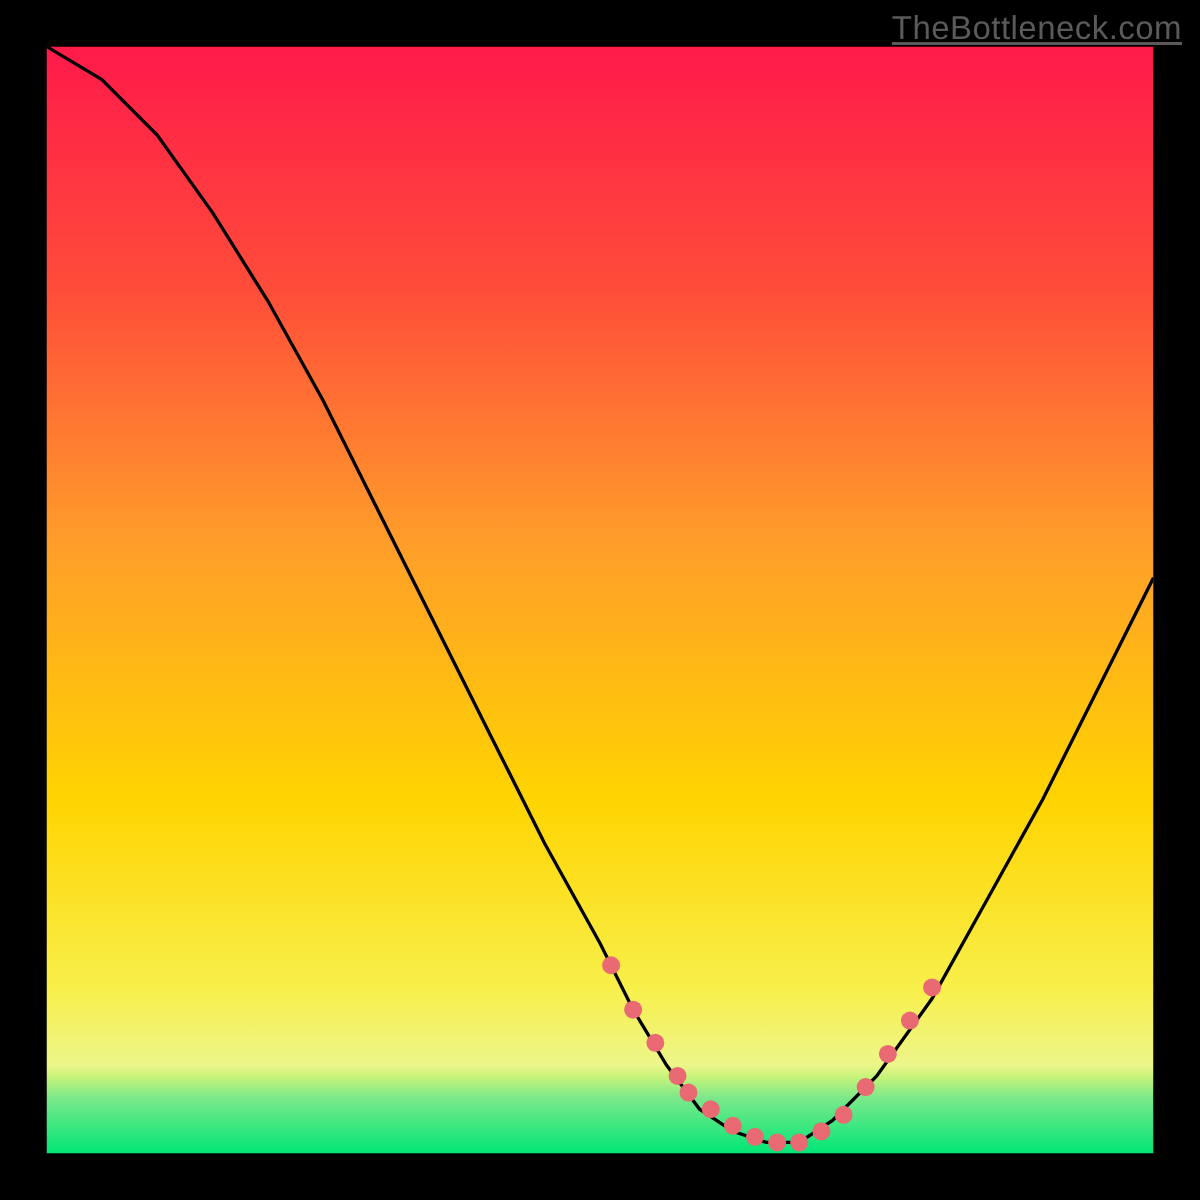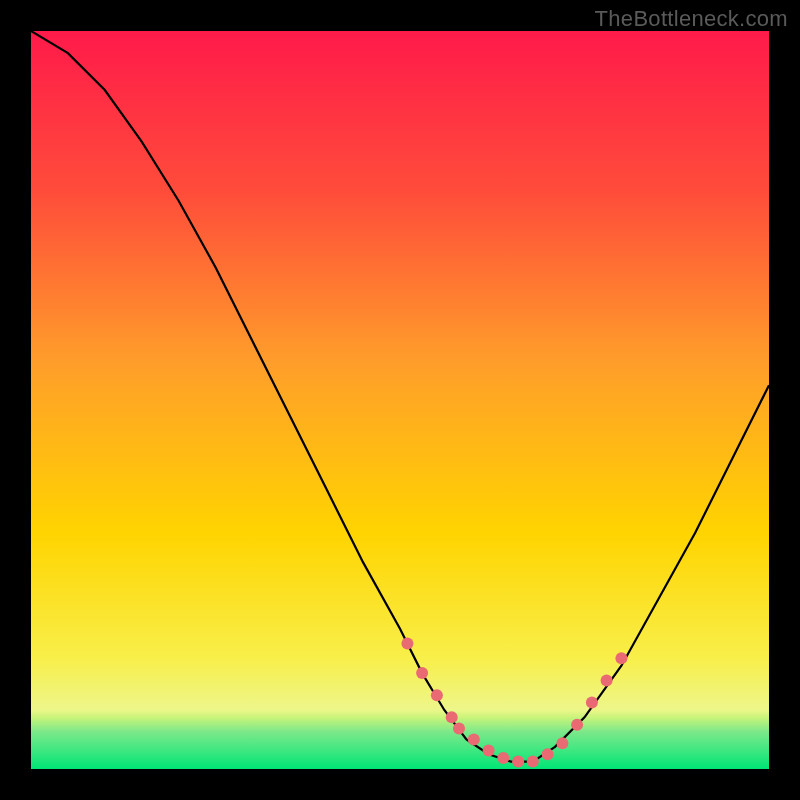--- a/index.html
+++ b/index.html
@@ -12,20 +12,21 @@
     font-family: Arial, sans-serif;
   }
   .watermark {
     position: absolute;
     top: 6px;
     right: 12px;
     color: #5a5a5a;
     font-size: 22px;
     letter-spacing: 0.3px;
     z-index: 10;
+    text-decoration: underline;
   }
   .chart-area {
     position: absolute;
     left: 31px;
     top: 31px;
     width: 738px;
     height: 738px;
   }
 </style>
 </head>

